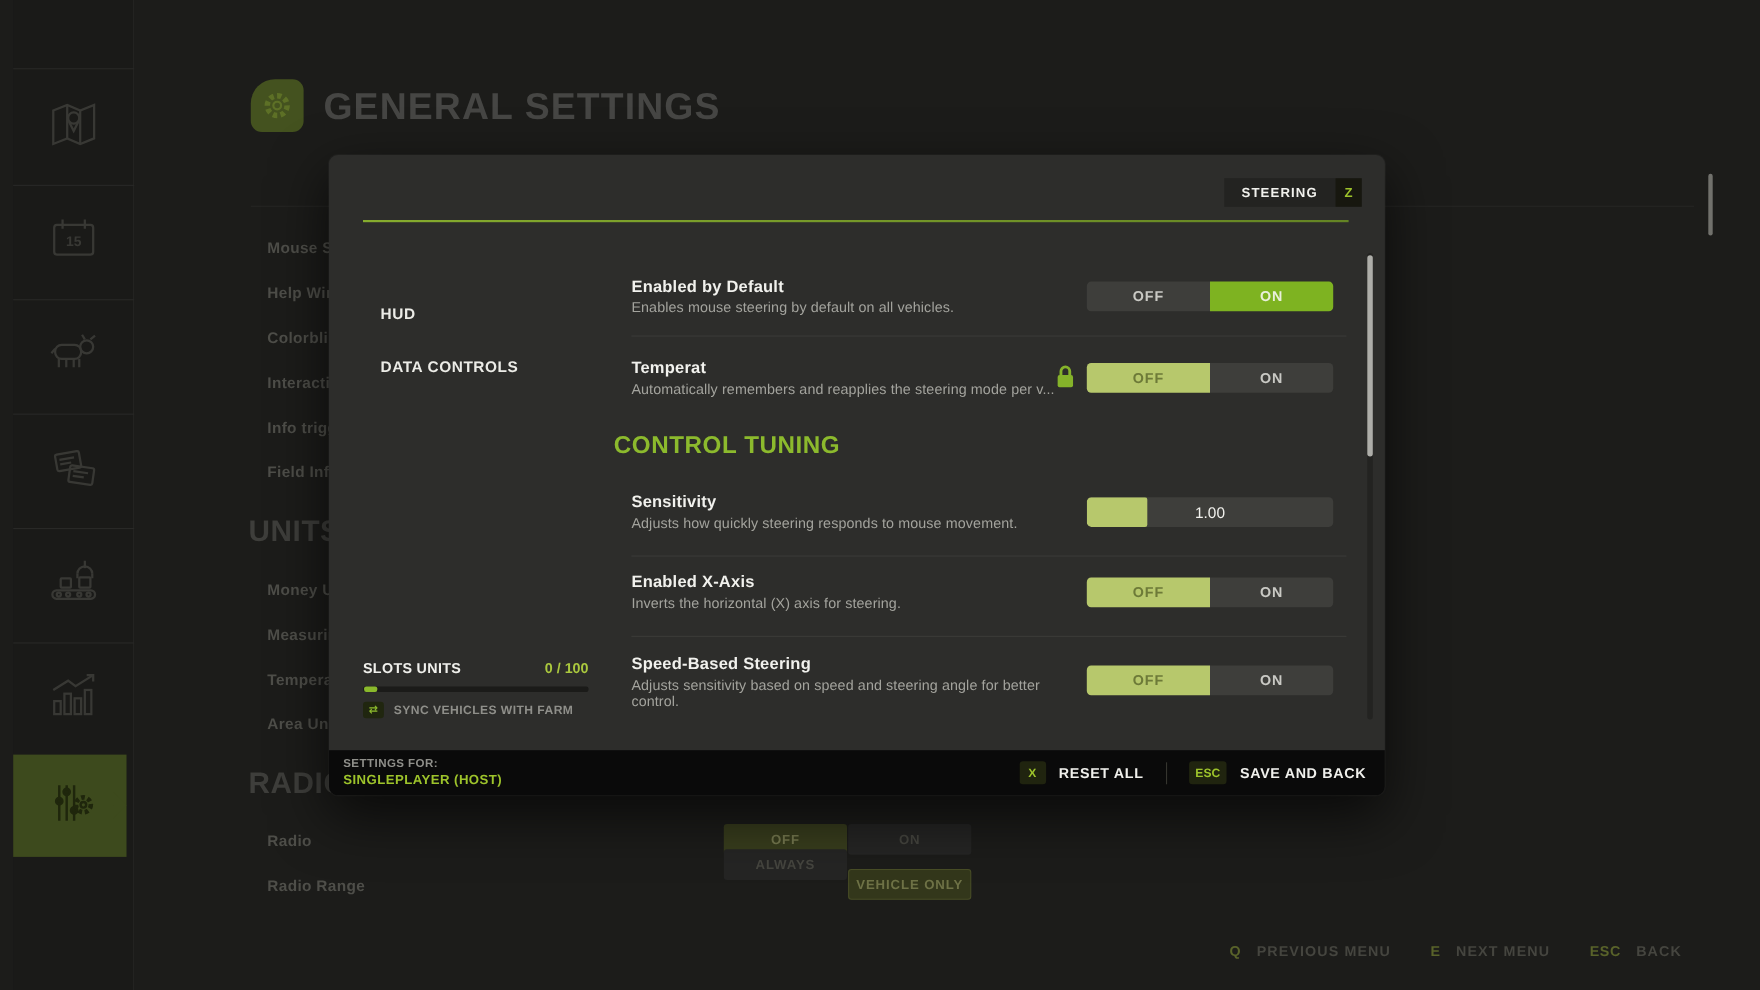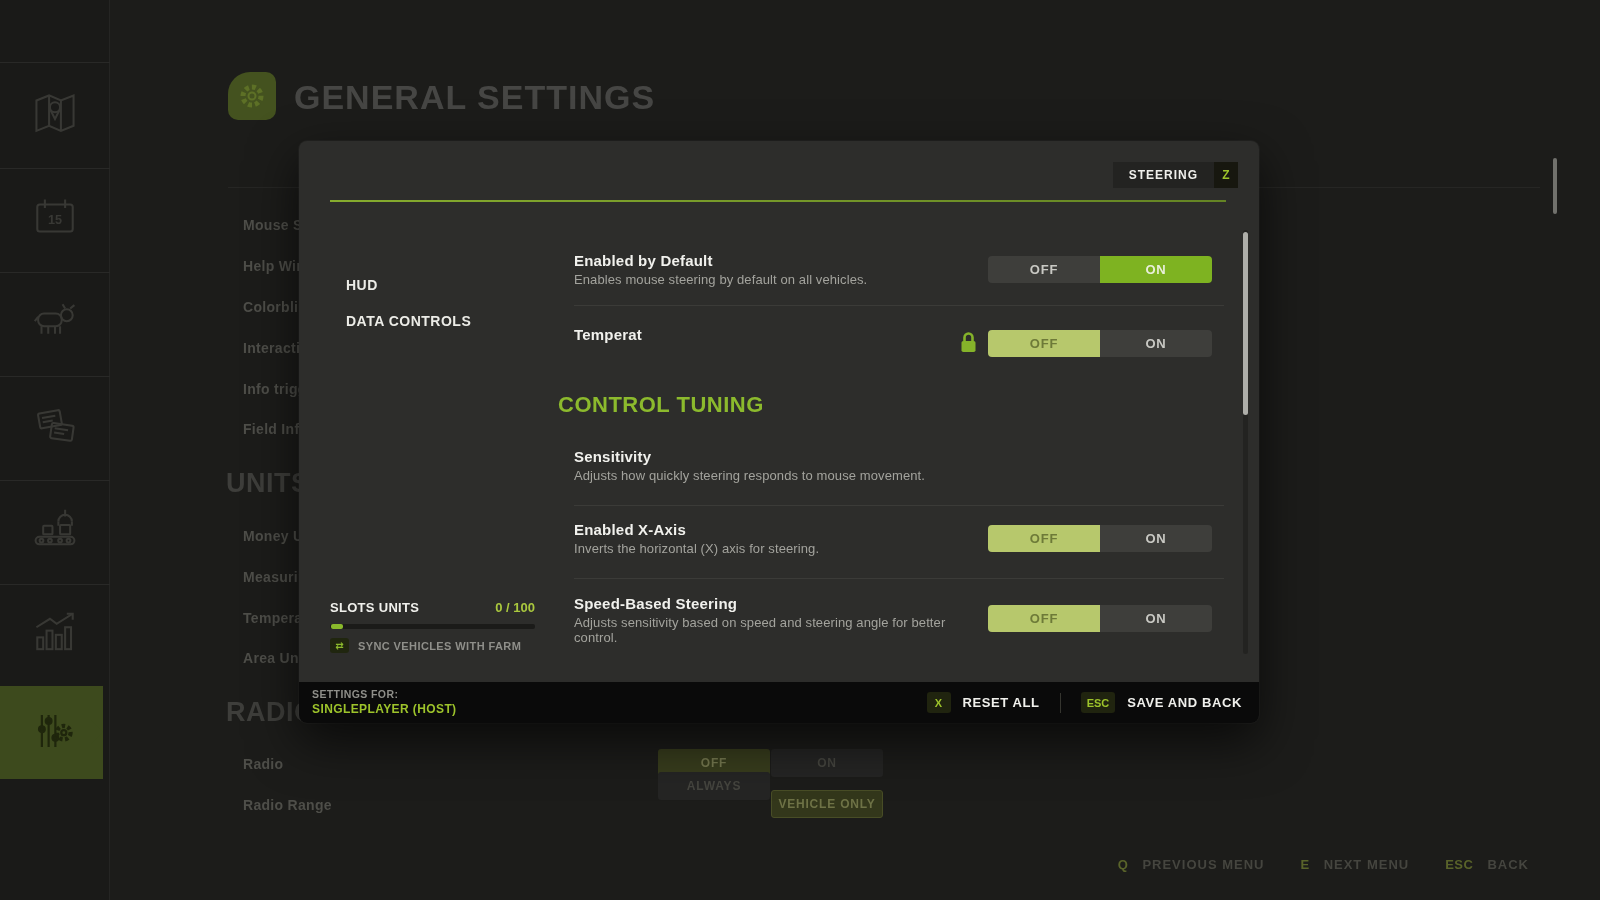--- a/index.html
+++ b/index.html
@@ -1,20 +1,20 @@
 <!DOCTYPE html>
 <html><head>
 <meta charset="utf-8">
 <style>
   * { margin:0; padding:0; box-sizing:border-box; }
   html,body { width:1600px; height:900px; background:#1b1b19; font-family:"Liberation Sans", sans-serif; overflow:hidden; }
   .screen { position:relative; width:1600px; height:900px; background:#1c1c1a; overflow:hidden; }
 
   
-  .sidebar { position:absolute; left:0; top:0; width:110px; height:900px; background:#1a1a18; border-right:1px solid #252523; }
+  .sidebar { position:absolute; left:12px; top:0; width:110px; height:900px; background:#1a1a18; border-right:1px solid #252523; }
   .sb-div { position:absolute; left:0; width:110px; height:1px; background:#29292).7; background:#292927; }
   .sb-cell { position:absolute; left:0; width:110px; height:104px; display:flex; align-items:center; justify-content:center; }
   .sb-cell svg { opacity:.33; }
   .sb-active { position:absolute; left:0; top:686px; width:103px; height:93px; background:#3d4a1d; display:flex; align-items:center; justify-content:center; }
   .sb-active:after { content:""; position:absolute; right:-12px; top:34px; border:12px solid transparent; border-left-color:#3d4a1d; }
 
   .bg-title-tile { position:absolute; left:228px; top:72px; width:48px; height:48px; background:#44521f; border-radius:22px 10px 10px 10px; display:flex; align-items:center; justify-content:center; }
   .bg-page-title { position:absolute; left:294px; top:78px; font-size:34px; font-weight:600; letter-spacing:1px; color:#464644; }
   .bg-hr { position:absolute; left:228px; top:187px; width:1312px; height:1px; background:#262624; }
 
@@ -214,21 +214,21 @@
   <div class="modal">
     <div class="m-ctrlbox">
       <div class="m-ctrl-label">STEERING</div>
       <div class="m-ctrl-key">Z</div>
     </div>
     <div class="m-greenline"></div>
 
     <div class="tab plain" style="top:136px">
       <span>HUD</span>
     </div>
-    <div class="tab plain" style="top:172px">
+    <div class="tab plain" style="top:184px">
       <span>DATA CONTROLS</span>
     </div>
 
     <div class="slots">
       <div class="slots-line">
         <span class="slots-label">SLOTS UNITS</span>
         <span class="slots-value">0 / 100</span>
       </div>
       <div class="slots-bar">
           <div class="slots-fill"></div>
@@ -241,34 +241,39 @@
 
     <div class="row-title" style="top:111px">Enabled by Default</div>
     <div class="row-desc" style="top:131px">Enables mouse steering by default on all vehicles.</div>
     <div class="toggle" style="top:115px">
       <div class="seg dark l">OFF</div>
       <div class="seg green r">ON</div>
     </div>
     <div class="row-div" style="top:164px"></div>
 
     <div class="row-title" style="top:185px">Temperat</div>
+    <div class="row-desc" style="top:205px">Automatically remembers and reapplies the steering mode per v...</div>
     <span class="lock">
       <svg width="17" height="23" viewBox="0 0 17 23" fill="none">
         <path d="M4.5 10 V6.5 a4 4 0 0 1 8 0 V10" stroke="#85b32a" stroke-width="2.6"></path>
         <rect x="1.5" y="10" width="14" height="11" rx="1.8" fill="#85b32a"></rect>
       </svg></span>
     <div class="toggle" style="top:189px">
       <div class="seg pale l">OFF</div>
       <div class="seg dark r">ON</div>
     </div>
 
     <div class="section-h" style="top:251px">CONTROL TUNING</div>
 
     <div class="row-title" style="top:307px">Sensitivity</div>
     <div class="row-desc" style="top:327px">Adjusts how quickly steering responds to mouse movement.</div>
+    <div class="slider" style="top:311px">
+      <div class="slider-fill"></div>
+      <div class="slider-value">1.00</div>
+    </div>
     <div class="row-div" style="top:364px"></div>
 
     <div class="row-title" style="top:380px">Enabled X-Axis</div>
     <div class="row-desc" style="top:400px">Inverts the horizontal (X) axis for steering.</div>
     <div class="toggle" style="top:384px">
       <div class="seg pale l">OFF</div>
       <div class="seg dark r">ON</div>
     </div>
     <div class="row-div" style="top:437px"></div>
 

